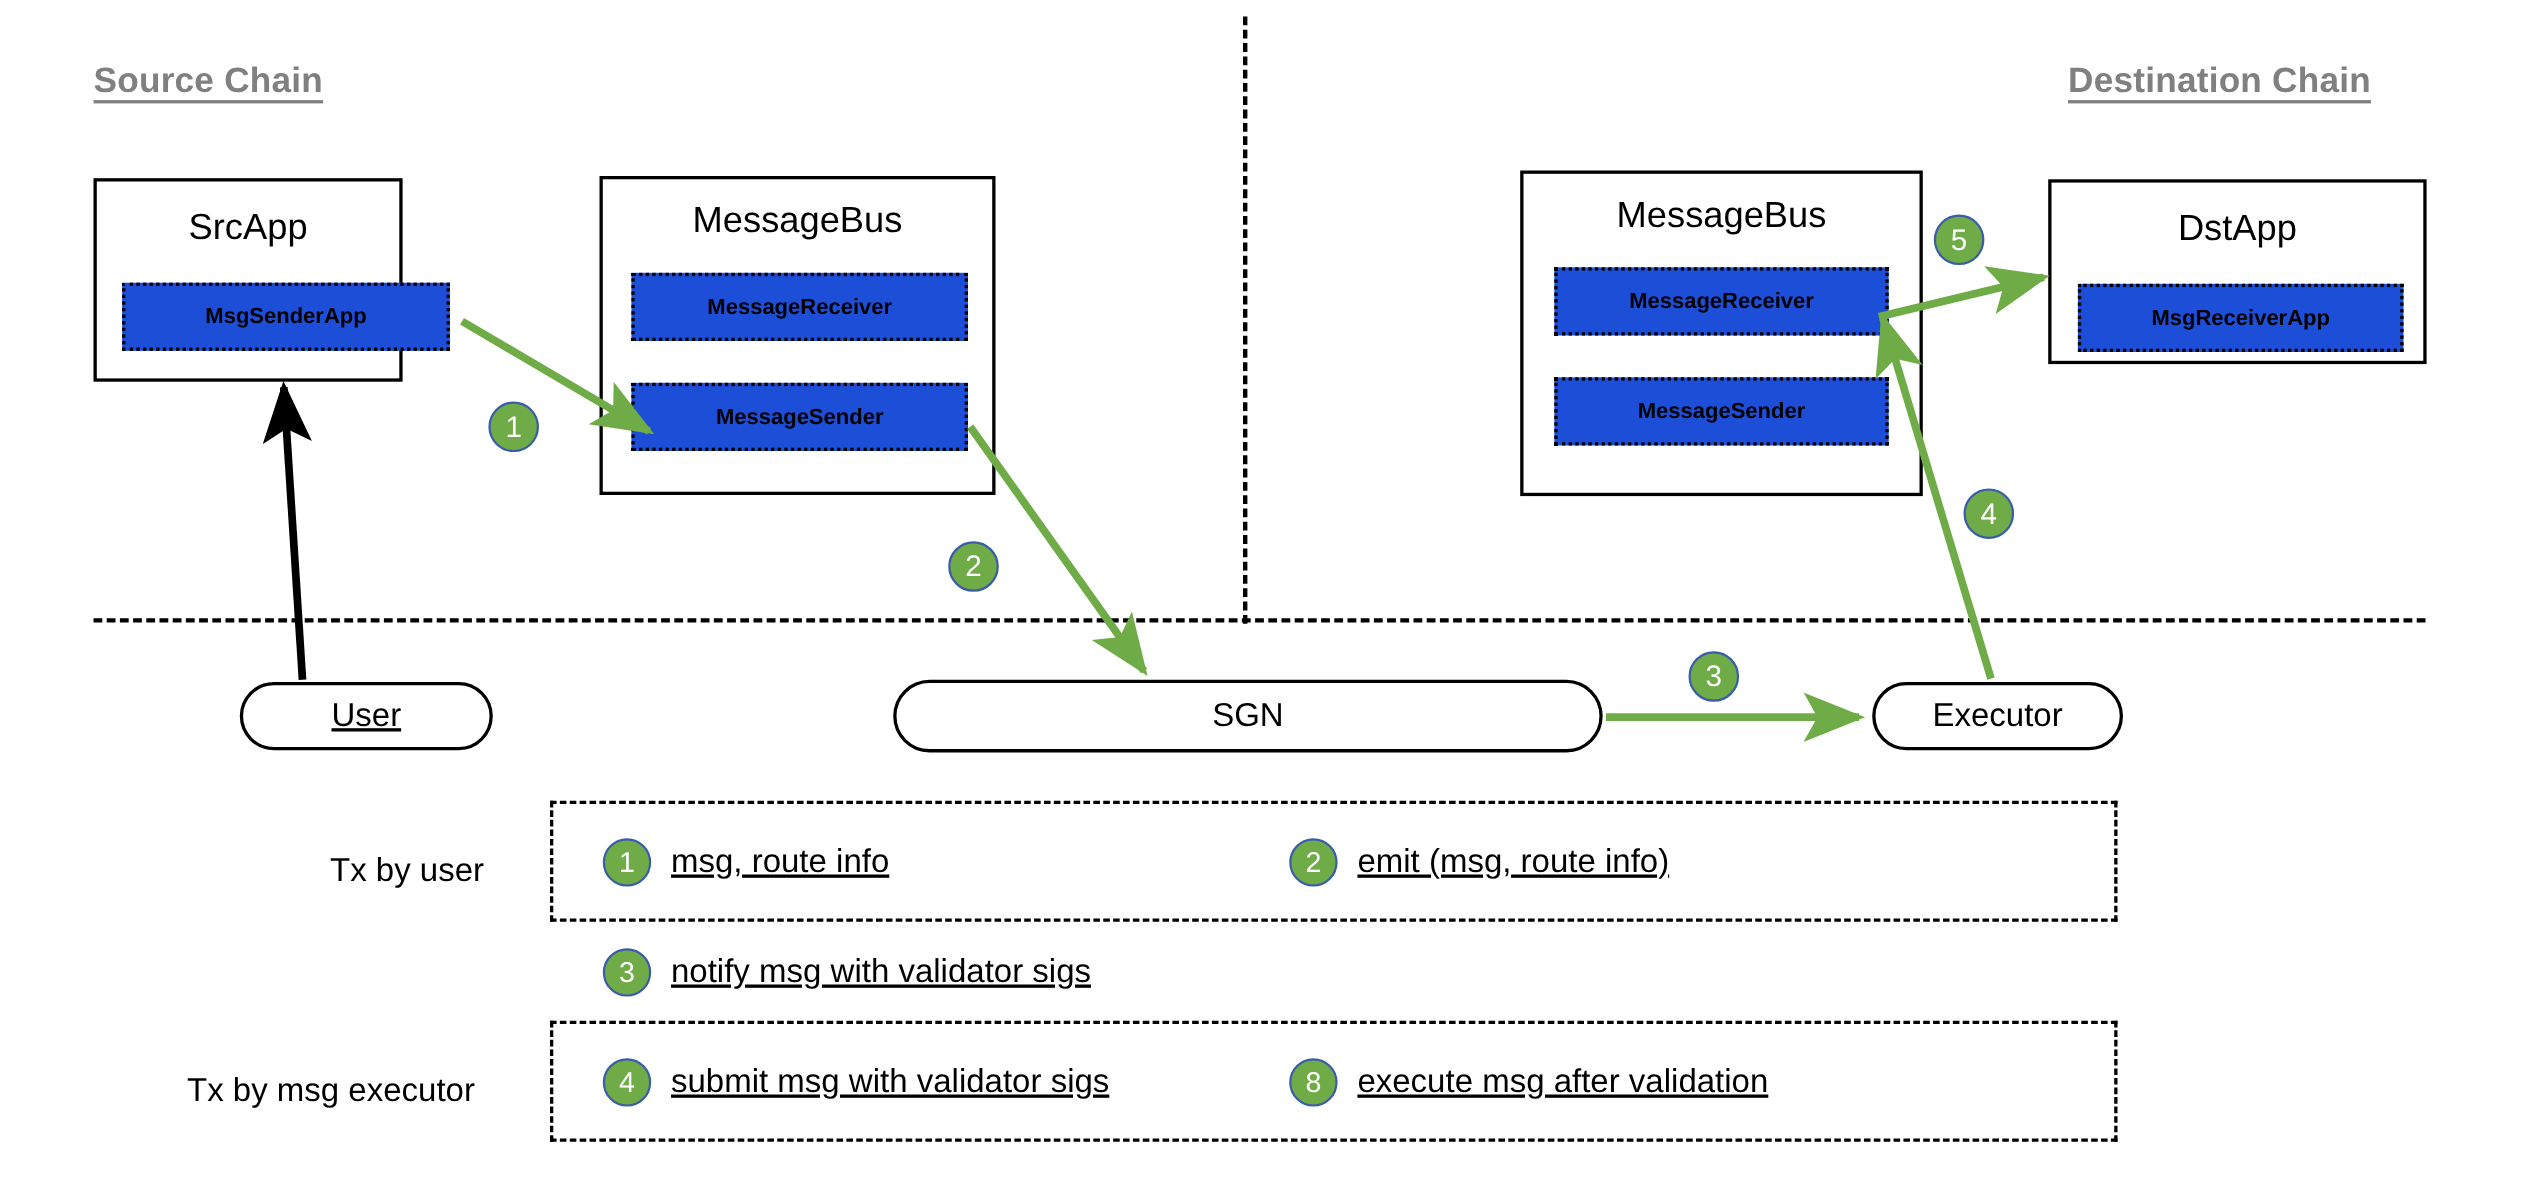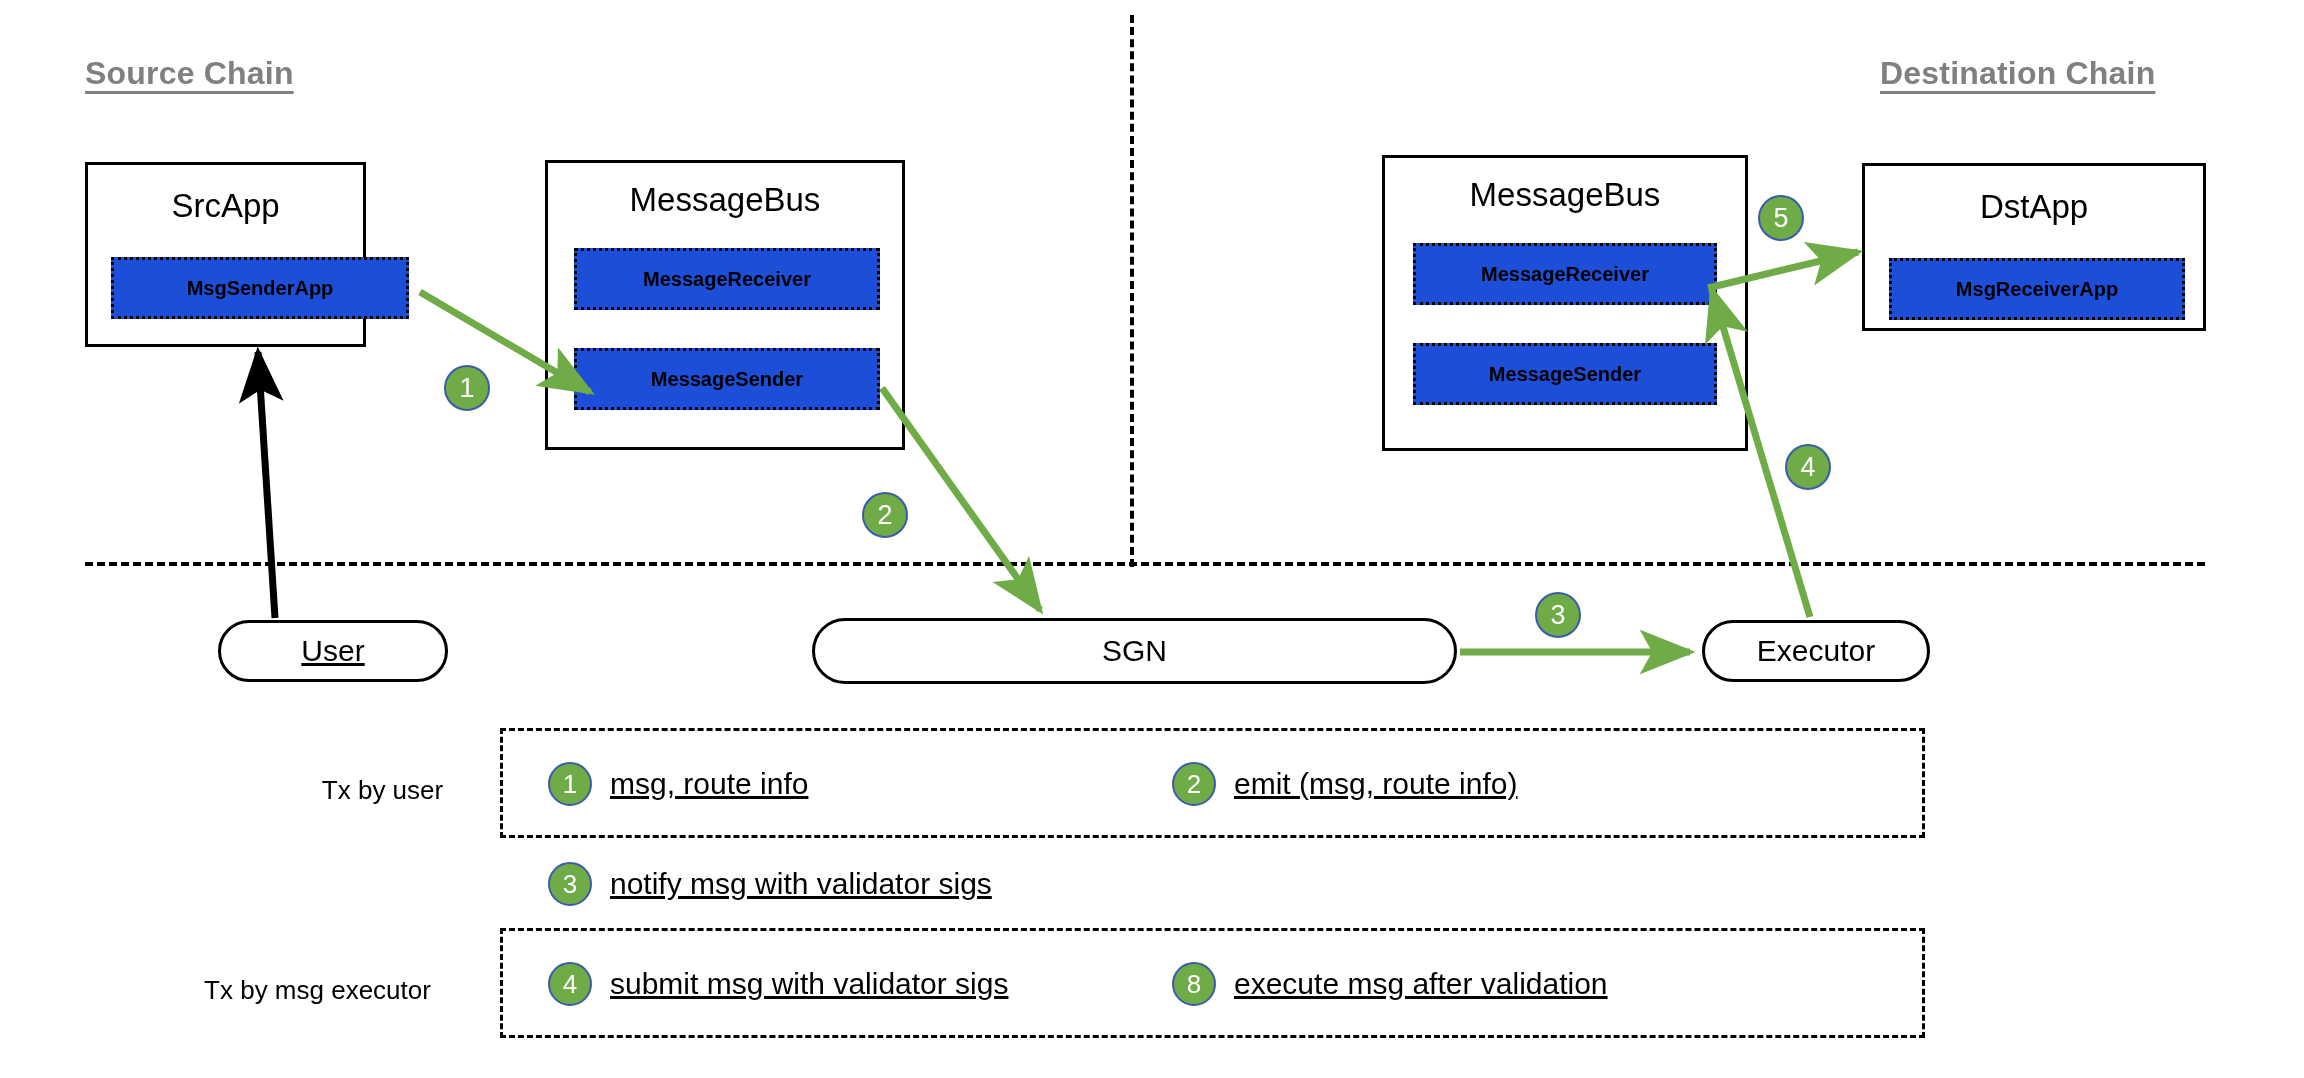--- a/index.html
+++ b/index.html
@@ -98,24 +98,24 @@
     display: flex;
     align-items: center;
     justify-content: center;
     box-sizing: border-box;
     line-height: 1;
   }
 
   
   .legend-label {
     position: absolute;
-    font-size: 26px;
-    color: #000;
-    white-space: nowrap;
-    text-align: center;
+    font-size: 30px;
+    color: #000;
+    white-space: nowrap;
+    text-align: left;
   }
   .legend-group {
     position: absolute;
     border: 3px dashed #000;
     box-sizing: border-box;
     background: transparent;
   }
   .legend-item {
     position: absolute;
     display: flex;

